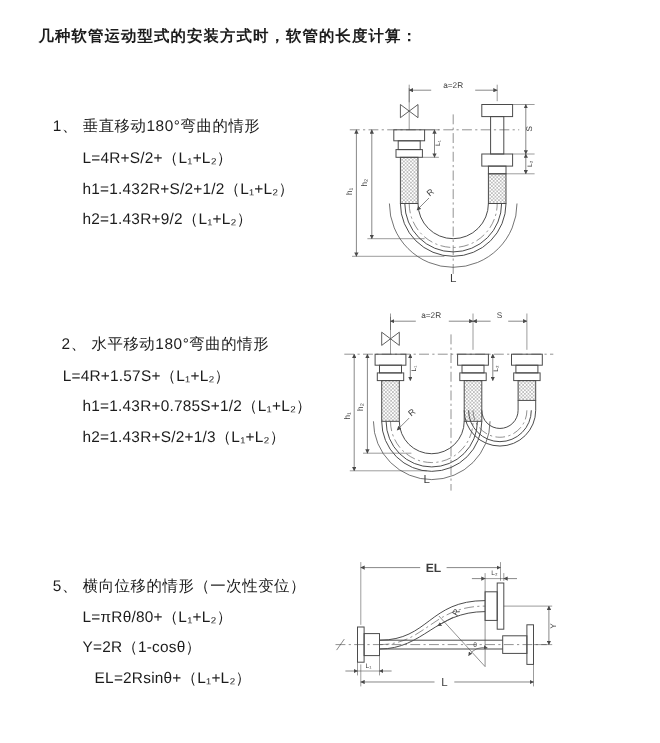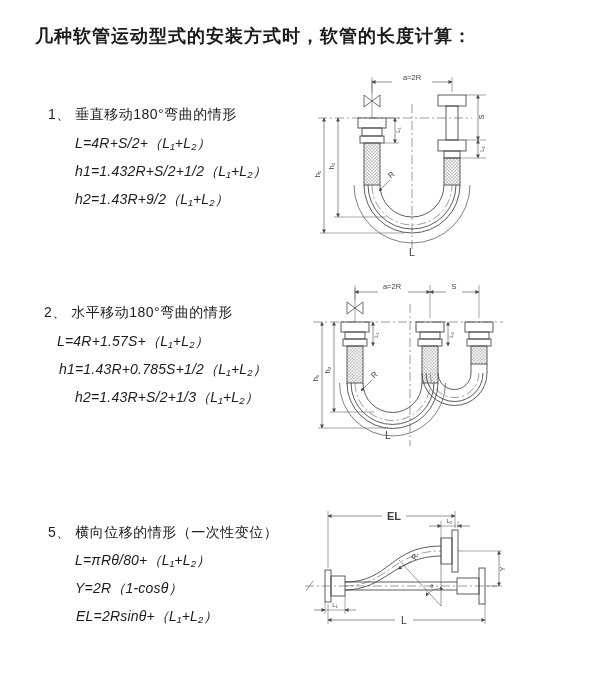--- a/index.html
+++ b/index.html
@@ -4,24 +4,24 @@
 <style>
   * { margin:0; padding:0; box-sizing:border-box; }
   html,body { width:600px; height:675px; }
   body {
     position:relative; background:#ffffff;
     font-family:"Liberation Sans","DejaVu Sans",sans-serif;
     color:#1c1c1c; overflow:hidden;
   }
   .title {
     position:absolute; left:35px; top:24px;
-    font-size:18px; font-weight:700; letter-spacing:1px;
+    font-size:14px; font-weight:700; letter-spacing:1px;
   }
   .sec-heading { position:absolute; font-size:14px; font-weight:400; letter-spacing:0.5px; }
-  .formula { position:absolute; font-size:14px; font-weight:400; letter-spacing:0.2px; white-space:nowrap;font-style:italic; }
+  .formula { position:absolute; font-size:14px; font-weight:400; letter-spacing:0.2px; white-space:nowrap; }
   .diag { position:absolute; }
   svg text {
     font-family:"Liberation Sans","DejaVu Sans",sans-serif;
     fill:#3d3d3d; stroke:none;
   }
   .t6 { font-size:6px; }
   .t7 { font-size:7.5px; }
   .t8 { font-size:8px; }
   .t10 { font-size:10.5px; }
   .t11 { font-size:11px; font-weight:600; }
@@ -32,29 +32,29 @@
 </head>
 <body>
 
 <div class="title">几种软管运动型式的安装方式时，软管的长度计算：</div>
 
 <div class="sec-heading" style="left:48px; top:106px">1、 垂直移动180°弯曲的情形</div>
 <div class="formula" style="left:75px; top:135px">L=4R+S/2+（L₁+L₂）</div>
 <div class="formula" style="left:75px; top:163px">h1=1.432R+S/2+1/2（L₁+L₂）</div>
 <div class="formula" style="left:75px; top:191px">h2=1.43R+9/2（L₁+L₂）</div>
 
-<div class="sec-heading" style="left:44px; top:304px">2、 水平移动180°弯曲的情形</div>
+<div class="sec-heading" style="left:56px; top:304px">2、 水平移动180°弯曲的情形</div>
 <div class="formula" style="left:57px; top:333px">L=4R+1.57S+（L₁+L₂）</div>
-<div class="formula" style="left:59px; top:361px">h1=1.43R+0.785S+1/2（L₁+L₂）</div>
+<div class="formula" style="left:75px; top:361px">h1=1.43R+0.785S+1/2（L₁+L₂）</div>
 <div class="formula" style="left:75px; top:389px">h2=1.43R+S/2+1/3（L₁+L₂）</div>
 
 <div class="sec-heading" style="left:48px; top:524px">5、 横向位移的情形（一次性变位）</div>
 <div class="formula" style="left:75px; top:552px">L=πRθ/80+（L₁+L₂）</div>
 <div class="formula" style="left:75px; top:580px">Y=2R（1-cosθ）</div>
-<div class="formula" style="left:76px; top:608px">EL=2Rsinθ+（L₁+L₂）</div>
+<div class="formula" style="left:86px; top:608px">EL=2Rsinθ+（L₁+L₂）</div>
 
 <svg class="diag" style="left:300px; top:70px" width="300" height="195" viewBox="0 0 300 195">
   <defs>
     <marker id="ar1" viewBox="0 0 10 10" refX="9" refY="5" markerWidth="6.5" markerHeight="6.5" orient="auto-start-reverse">
       <path d="M0,0 L10,5 L0,10 z" fill="#4a4a4a"></path>
     </marker>
     <pattern id="hx1" width="3.2" height="3.2" patternUnits="userSpaceOnUse">
       <path d="M0,3.2 L3.2,0 M0,0 L3.2,3.2" stroke="#8d8d8d" stroke-width="0.45"></path>
     </pattern>
   </defs>

